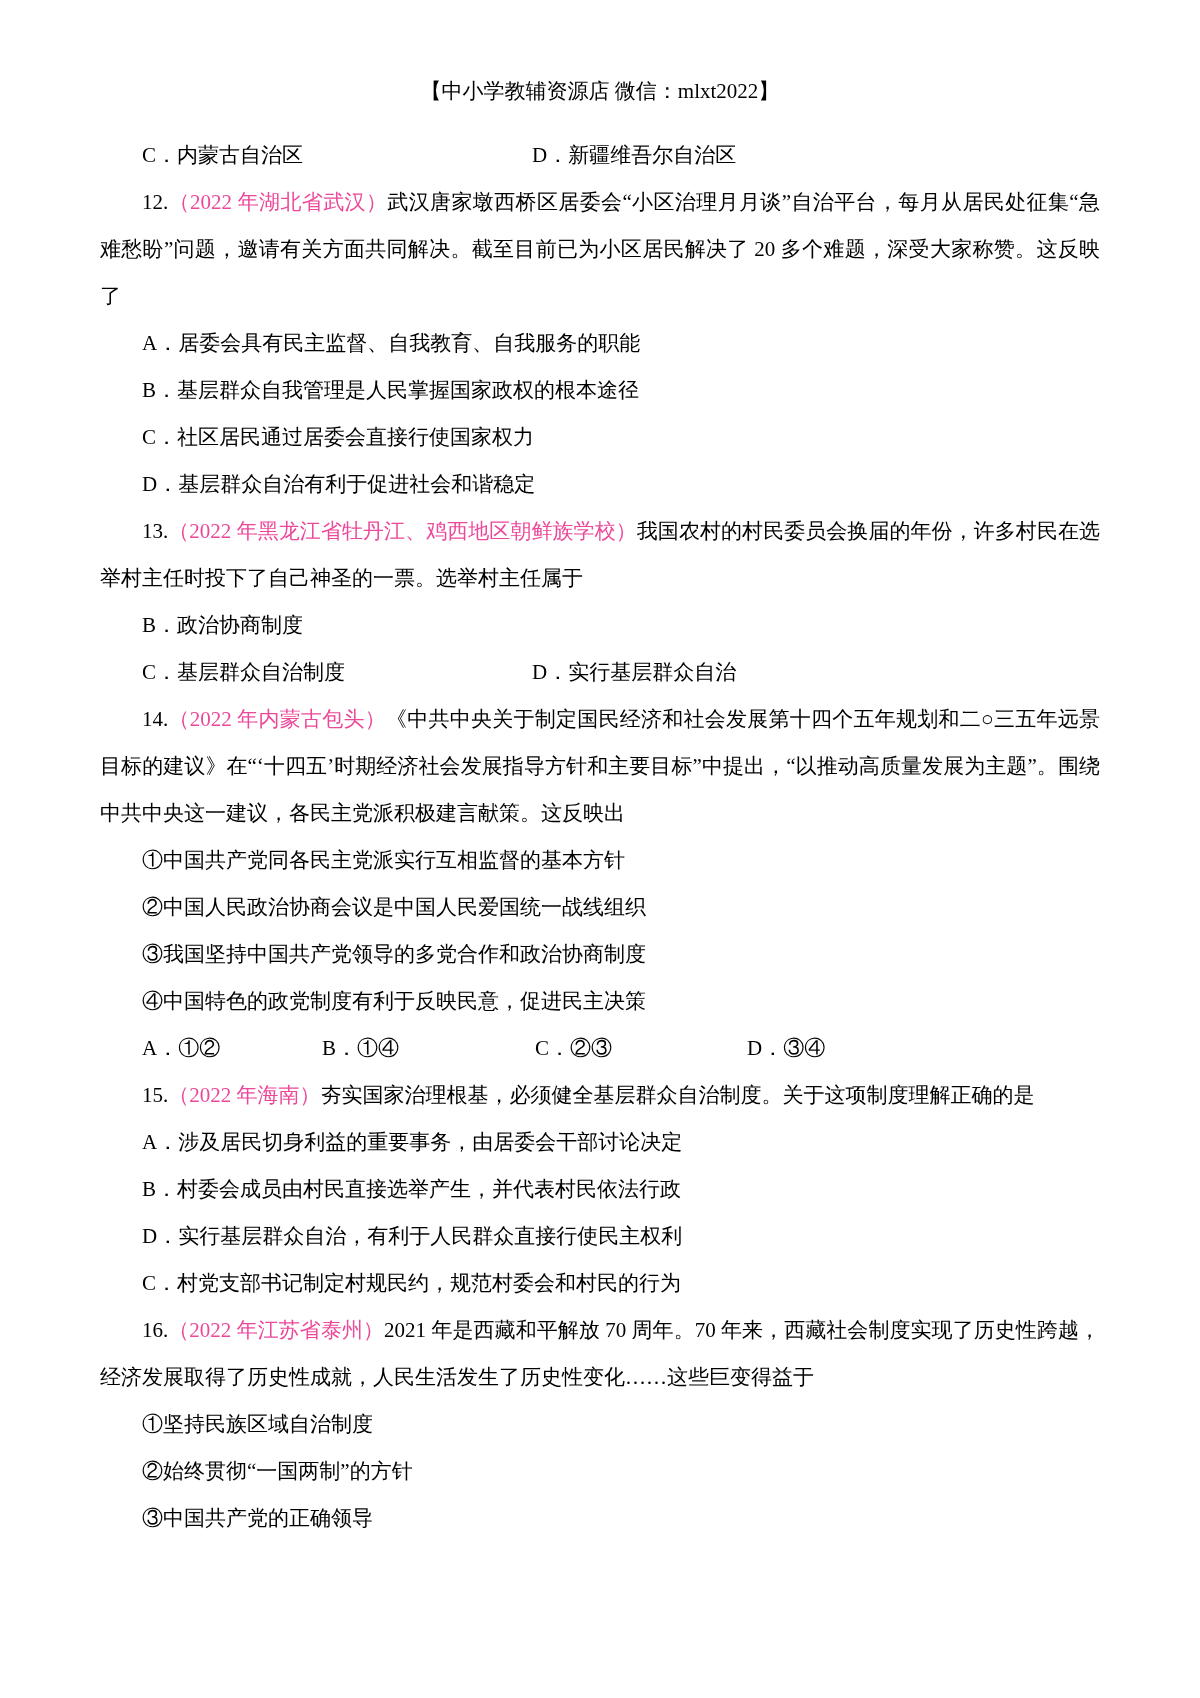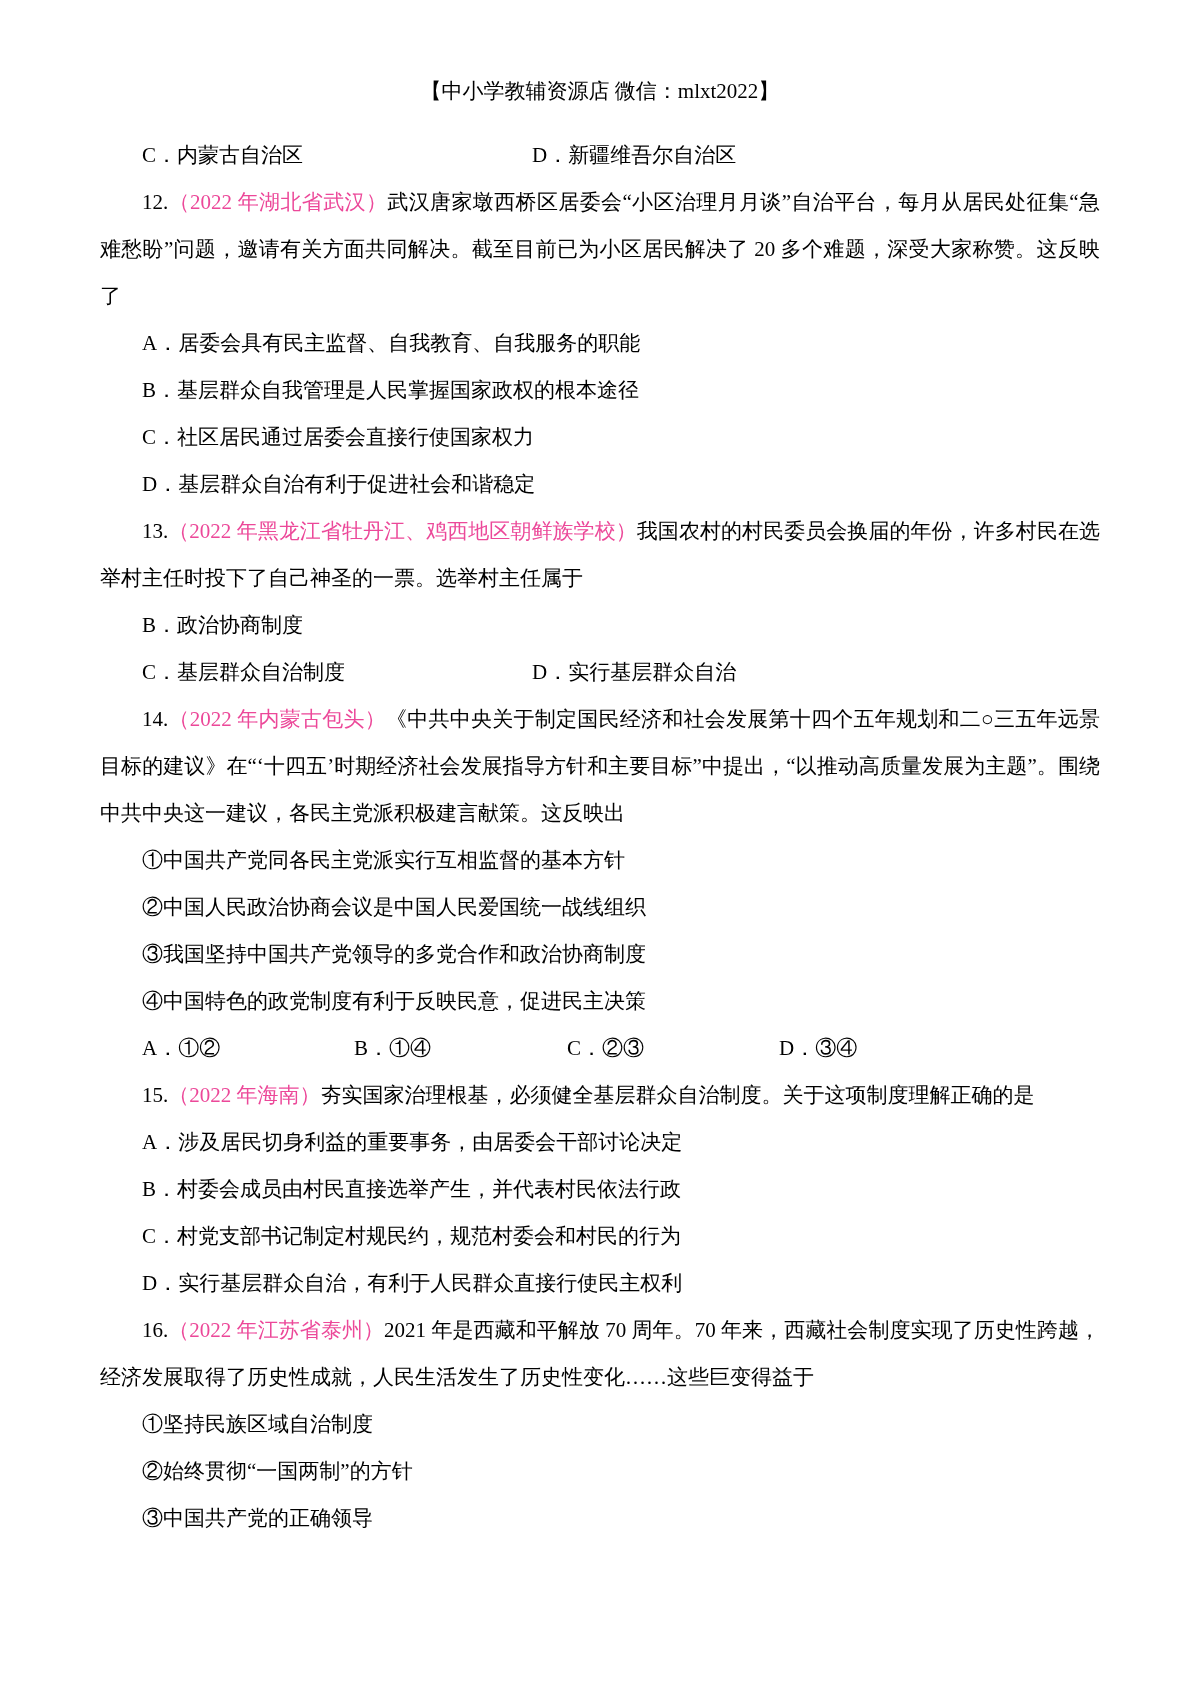--- a/index.html
+++ b/index.html
@@ -42,21 +42,21 @@
   }
   .row2 .cell1 { width: 390px; flex: 0 0 390px; }
   .row2 .cell2 { flex: 1; }
   .row4 {
     display: flex;
     padding-left: 2em;
     text-indent: 0;
     text-align: left;
   }
   .row4 .ra { flex: 0 0 180px; }
-  .row4 .rb { flex: 0 0 213px; margin-left: 32px; }
+  .row4 .rb { flex: 0 0 213px; }
   .row4 .rc { flex: 0 0 212px; }
   .row4 .rd { flex: 1; }
 </style>
 </head>
 <body>
 
 <div class="page">
 
   <div class="doc-header">
     <span>【中小学教辅资源店 微信：mlxt2022】</span>
@@ -92,22 +92,22 @@
     <div class="row4">
       <span class="ra">A．①②</span>
       <span class="rb">B．①④</span>
       <span class="rc">C．②③</span>
       <span class="rd">D．③④</span>
     </div>
 
     <p><span>15.</span><span class="red">（2022 年海南）</span><span>夯实国家治理根基，必须健全基层群众自治制度。关于这项制度理解正确的是</span></p>
     <p>A．涉及居民切身利益的重要事务，由居委会干部讨论决定</p>
     <p>B．村委会成员由村民直接选举产生，并代表村民依法行政</p>
+    <p>D．实行基层群众自治，有利于人民群众直接行使民主权利</p>
     <p>C．村党支部书记制定村规民约，规范村委会和村民的行为</p>
-    <p>D．实行基层群众自治，有利于人民群众直接行使民主权利</p>
 
     <p><span>16.</span><span class="red">（2022 年江苏省泰州）</span><span>2021 年是西藏和平解放 70 周年。70 年来，西藏社会制度实现了历史性跨越，经济发展取得了历史性成就，人民生活发生了历史性变化……这些巨变得益于</span></p>
     <p>①坚持民族区域自治制度</p>
     <p>②始终贯彻“一国两制”的方针</p>
     <p>③中国共产党的正确领导</p>
 
   </div>
 </div>
 
 </body></html>

